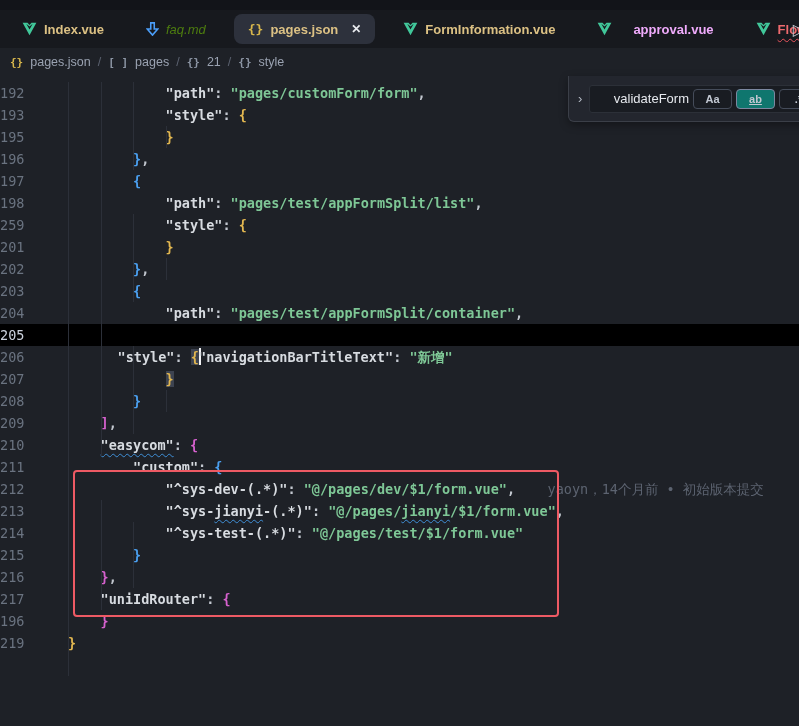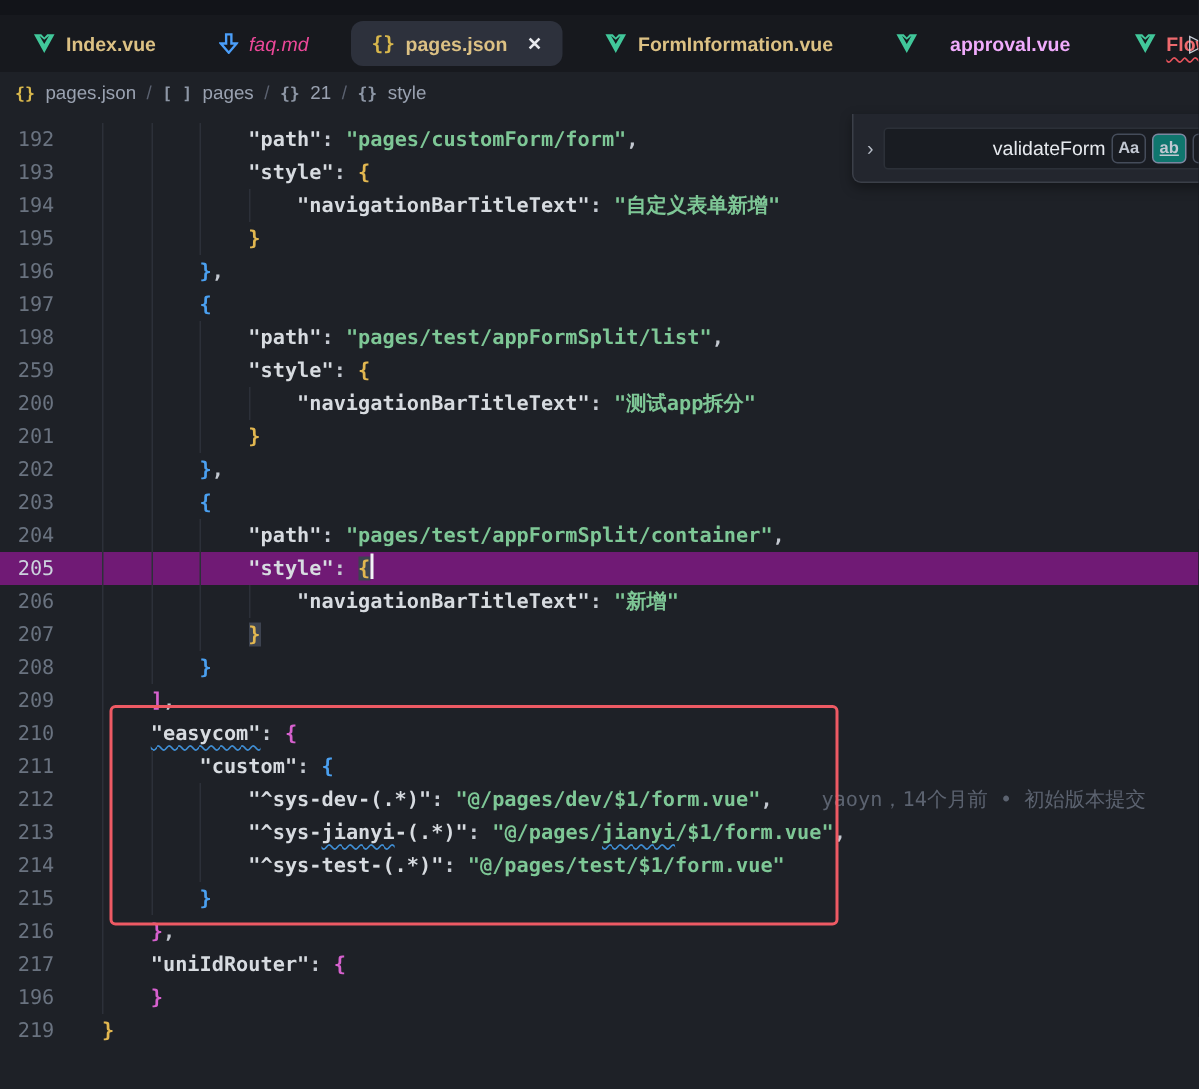--- a/index.html
+++ b/index.html
@@ -16,21 +16,21 @@
     height: 38px; background: #17191e; display: flex; align-items: center;
     padding-left: 8px; gap: 14px; position: relative; overflow: hidden;
   }
   .tab {
     display: flex; align-items: center; gap: 7px; height: 30px;
     padding: 0 14px; font-size: 13px; font-weight: 600; flex: none;
     border-radius: 8px; cursor: pointer; white-space: nowrap;
   }
   .tab.active { background: #2d313c; }
   .tab-label.c-modified { color: #dcc184; }
-  .tab-label.c-preview  { color: #ec4899; font-style: italic; font-weight: 500; text-align: right; }
+  .tab-label.c-preview  { color: #4d7c0f; font-style: italic; font-weight: 500; text-align: right; }
   .tab-label.c-added    { color: #f0abfc; margin-left: 14px; }
   .tab-label.c-error    { color: #ee6a6e;
       text-decoration: underline wavy #e9535c 1px; text-underline-offset: 4px; }
   .tab-close { color: #e8eaee; font-size: 12px; font-weight: 700; margin-left: 6px; }
   .braces-icon { color: #d8b74c; font: 700 13px "DejaVu Sans Mono", monospace; }
   .tab-overflow {
     position: absolute; right: -6px; top: 50%; transform: translateY(-50%);
     color: #c8cdd6; font-size: 16px;
   }
   
@@ -41,23 +41,23 @@
   .bc-icon { font: 700 11px "DejaVu Sans Mono", monospace; color: #8d96a5; }
   .bc-icon.first { color: #d8b74c; }
   .bc-sep { color: #5b6270; }
   
   .editor { position: absolute; top: 76px; left: 0; right: 0; bottom: 0; }
   .code {
     position: relative; padding-top: 6px;
     font: 600 13.5px/22px "DejaVu Sans Mono", monospace;
   }
   .code-line { display: flex; height: 22px; white-space: pre; }
-  .ln { width: 48px; text-align: center; color: #6a7380; font-weight: 400; flex: none; }
+  .ln { width: 48px; text-align: left; color: #6a7380; font-weight: 400; flex: none; }
   .lc { padding-left: 20px; }
-  .code-line.current { background: #701a75; }
+  .code-line.current { background: #000000; flex-direction: column; }
   .code-line.current .ln { color: #ccd2dd; }
   .seg-t  { color: #abb2bf; }
   .seg-k  { color: #d7dbe0; }
   .seg-p  { color: #c3c8d0; }
   .seg-s  { color: #7ec796; }
   .seg-b1 { color: #e2b750; }
   .seg-b2 { color: #d661ce; }
   .seg-b3 { color: #4ba0f0; }
   .seg-b1m{ color: #e2b750; background: #3d4350; }
   .seg-dim{ color: #5c6370; font-weight: 400; }
@@ -83,21 +83,21 @@
     padding: 0 6px 0 2px; z-index: 6; box-shadow: 0 3px 8px rgba(0,0,0,.35);
   }
   .find-chevron { color: #b6bcc6; font-size: 13px; padding: 0 7px; cursor: pointer; }
   .find-input {
     flex: 1; height: 28px; background: #191c22; border: 1px solid #2c3038;
     border-radius: 3px; display: flex; align-items: center;
     padding: 0 4px 0 10px; gap: 4px; color: #e6e9ee; font-size: 13px;
   }
   .find-text { flex: 1; text-align: right; }
   .fbtn {
-    width: 23px; height: 20px; border-radius: 4px; display: flex; flex: none;
+    width: 39px; height: 20px; border-radius: 4px; display: flex; flex: none;
     align-items: center; justify-content: center; color: #c2c8d2;
     font-size: 11px; font-weight: 700; border: 1px solid #454c5a; cursor: pointer;
   }
   .fbtn.active { background: #0f766e; border-color: #7c87a0; text-decoration: underline; }
 </style>
 </head>
 <body>
 
 <div class="screen">
   <div class="top-strip"></div>
@@ -176,27 +176,25 @@
           <div class="guide" style="left: calc(8ch); top: 138px; height: 88px;"></div>
           <div class="guide" style="left: calc(8ch); top: 270px; height: 88px;"></div>
           <div class="guide" style="left: calc(8ch); top: 446px; height: 66px;"></div>
           <div class="guide" style="left: calc(12ch); top: 50px; height: 22px;"></div>
           <div class="guide" style="left: calc(12ch); top: 182px; height: 22px;"></div>
           <div class="guide" style="left: calc(12ch); top: 314px; height: 22px;"></div>
         </div>
       <div class="lines-host">
           <div class="code-line"><span class="ln">192</span><span class="lc"><span class="seg-t">            </span><span class="seg-k">"path"</span><span class="seg-p">: </span><span class="seg-s">"pages/customForm/form"</span><span class="seg-p">,</span></span></div>
           <div class="code-line"><span class="ln">193</span><span class="lc"><span class="seg-t">            </span><span class="seg-k">"style"</span><span class="seg-p">: </span><span class="seg-b1">{</span></span></div>
-          <div class="code-line"><span class="ln">194</span><span class="lc"><span class="seg-t">                </span><span class="seg-k">"navigationBarTitleText"</span><span class="seg-p">: </span><span class="seg-s">"自定义表单新增"</span></span></div>
           <div class="code-line"><span class="ln">195</span><span class="lc"><span class="seg-t">            </span><span class="seg-b1">}</span></span></div>
           <div class="code-line"><span class="ln">196</span><span class="lc"><span class="seg-t">        </span><span class="seg-b3">}</span><span class="seg-p">,</span></span></div>
           <div class="code-line"><span class="ln">197</span><span class="lc"><span class="seg-t">        </span><span class="seg-b3">{</span></span></div>
           <div class="code-line"><span class="ln">198</span><span class="lc"><span class="seg-t">            </span><span class="seg-k">"path"</span><span class="seg-p">: </span><span class="seg-s">"pages/test/appFormSplit/list"</span><span class="seg-p">,</span></span></div>
           <div class="code-line"><span class="ln">259</span><span class="lc"><span class="seg-t">            </span><span class="seg-k">"style"</span><span class="seg-p">: </span><span class="seg-b1">{</span></span></div>
-          <div class="code-line"><span class="ln">200</span><span class="lc"><span class="seg-t">                </span><span class="seg-k">"navigationBarTitleText"</span><span class="seg-p">: </span><span class="seg-s">"测试app拆分"</span></span></div>
           <div class="code-line"><span class="ln">201</span><span class="lc"><span class="seg-t">            </span><span class="seg-b1">}</span></span></div>
           <div class="code-line"><span class="ln">202</span><span class="lc"><span class="seg-t">        </span><span class="seg-b3">}</span><span class="seg-p">,</span></span></div>
           <div class="code-line"><span class="ln">203</span><span class="lc"><span class="seg-t">        </span><span class="seg-b3">{</span></span></div>
           <div class="code-line"><span class="ln">204</span><span class="lc"><span class="seg-t">            </span><span class="seg-k">"path"</span><span class="seg-p">: </span><span class="seg-s">"pages/test/appFormSplit/container"</span><span class="seg-p">,</span></span></div>
           <div class="code-line current"><span class="ln">205</span><span class="lc"><span class="seg-t">            </span><span class="seg-k">"style"</span><span class="seg-p">: </span><span class="seg-b1m">{</span><span class="cursor"></span></span></div>
           <div class="code-line"><span class="ln">206</span><span class="lc"><span class="seg-t">                </span><span class="seg-k">"navigationBarTitleText"</span><span class="seg-p">: </span><span class="seg-s">"新增"</span></span></div>
           <div class="code-line"><span class="ln">207</span><span class="lc"><span class="seg-t">            </span><span class="seg-b1m">}</span></span></div>
           <div class="code-line"><span class="ln">208</span><span class="lc"><span class="seg-t">        </span><span class="seg-b3">}</span></span></div>
           <div class="code-line"><span class="ln">209</span><span class="lc"><span class="seg-t">    </span><span class="seg-b2">]</span><span class="seg-p">,</span></span></div>
           <div class="code-line"><span class="ln">210</span><span class="lc"><span class="seg-t">    </span><span class="seg-ksq">"easycom"</span><span class="seg-p">: </span><span class="seg-b2">{</span></span></div>

